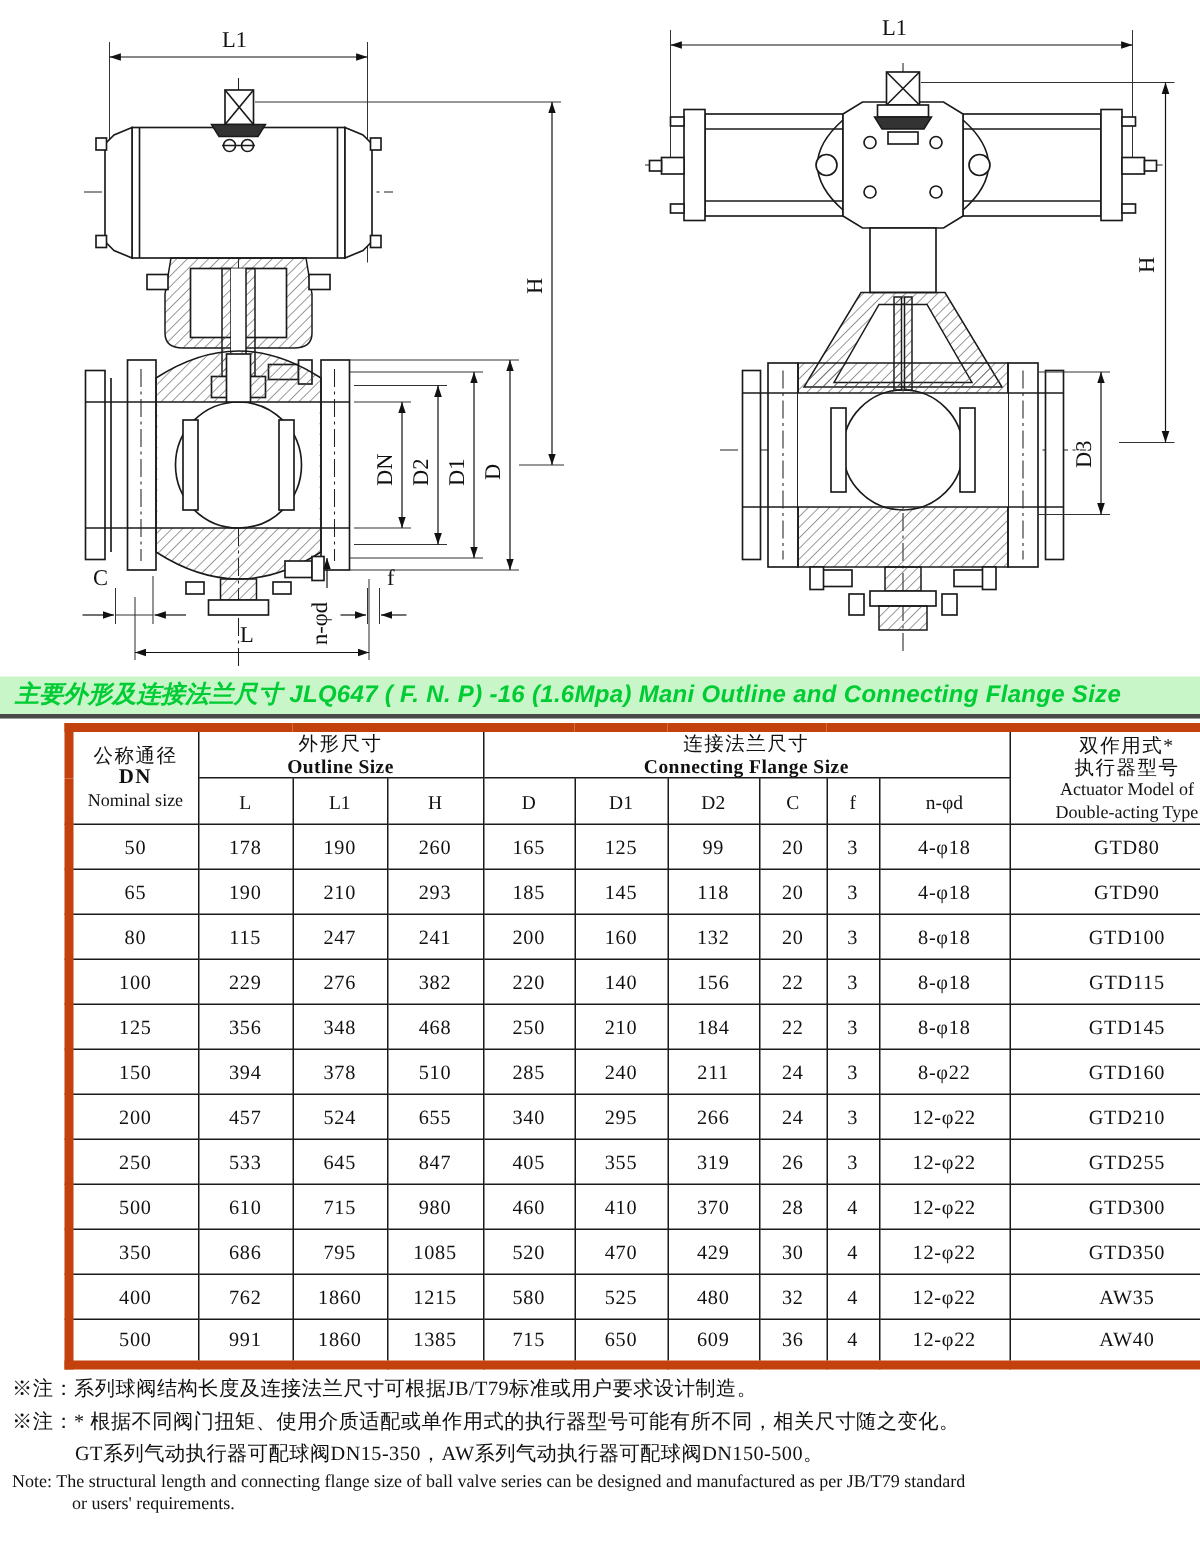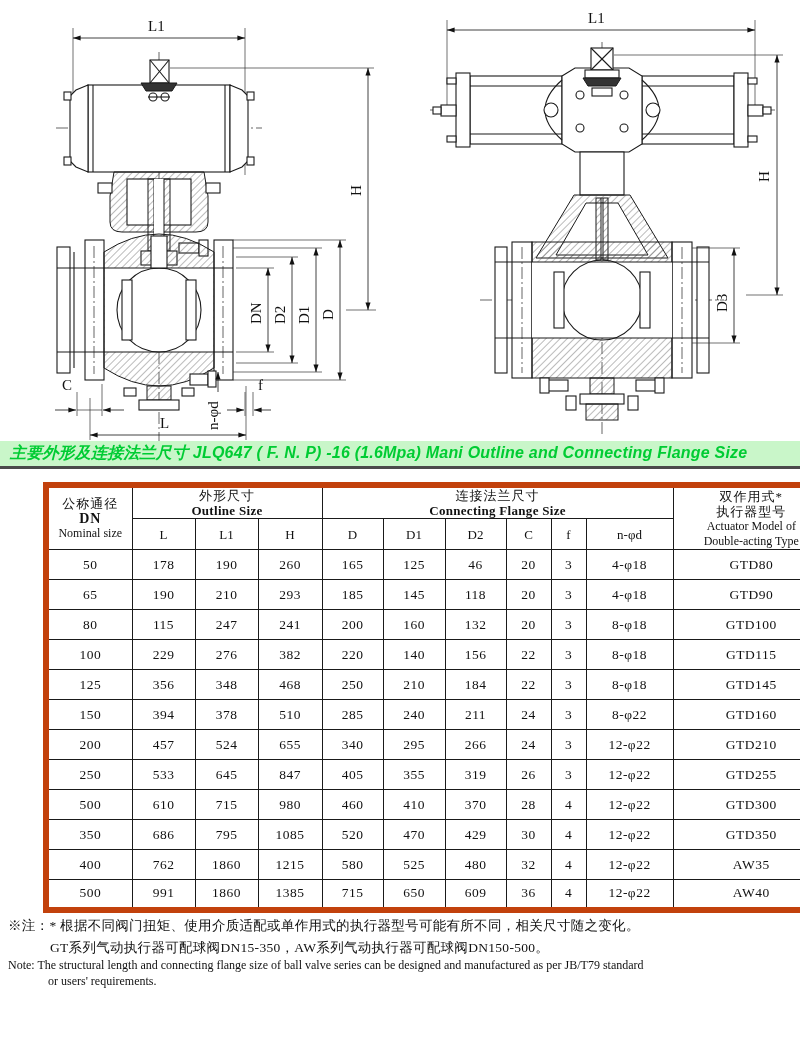--- a/index.html
+++ b/index.html
@@ -15,21 +15,21 @@
   .ln   { stroke:#1a1a1a; stroke-width:1.1; fill:none; }
   .lnw  { stroke:#1a1a1a; stroke-width:1.1; fill:#fff; }
   .hat  { stroke:#1a1a1a; stroke-width:1;   fill:url(#hatch); }
   .thin { stroke:#333;    stroke-width:0.7; fill:none; }
   .dim  { stroke:#111;    stroke-width:0.8; fill:none;
           marker-start:url(#arr); marker-end:url(#arr); }
   .lead { stroke:#111;    stroke-width:0.8; fill:none; marker-end:url(#arr); }
   .cl   { stroke:#222;    stroke-width:0.7; fill:none; stroke-dasharray:12 3 2 3; }
   
   .titlebar {
-    position:absolute; left:0; top:441px; width:800px; height:28px;
+    position:absolute; left:0; top:451px; width:800px; height:28px;
     background:#c9f6c9; border-bottom:3px solid #4a4a4a;
     display:flex; align-items:center; padding-left:10px;
   }
   .titlebar .t {
     font-family:"Liberation Sans", sans-serif;
     font-size:16px; font-weight:bold; font-style:italic;
     color:#00cc33; white-space:nowrap; letter-spacing:0.2px;
   }
   
   .spec-table {
@@ -320,21 +320,21 @@
     </tr>
   </thead>
   <tbody>
       <tr>
         <td>50</td>
         <td>178</td>
         <td>190</td>
         <td>260</td>
         <td>165</td>
         <td>125</td>
-        <td>46</td>
+        <td>99</td>
         <td>20</td>
         <td>3</td>
         <td>4-φ18</td>
         <td>GTD80</td>
       </tr>
       <tr>
         <td>65</td>
         <td>190</td>
         <td>210</td>
         <td>293</td>
@@ -473,17 +473,18 @@
         <td>609</td>
         <td>36</td>
         <td>4</td>
         <td>12-φ22</td>
         <td>AW40</td>
       </tr>
     </tbody>
 </table>
 
 <div class="notes">
+  <div class="zh">※注：系列球阀结构长度及连接法兰尺寸可根据JB/T79标准或用户要求设计制造。</div>
   <div class="zh">※注：* 根据不同阀门扭矩、使用介质适配或单作用式的执行器型号可能有所不同，相关尺寸随之变化。</div>
   <div class="zh ind-zh">GT系列气动执行器可配球阀DN15-350，AW系列气动执行器可配球阀DN150-500。</div>
   <div class="en">Note: The structural length and connecting flange size of ball valve series can be designed and manufactured as per JB/T79 standard</div>
   <div class="en ind-en">or users' requirements.</div>
 </div>
 
 </body></html>

